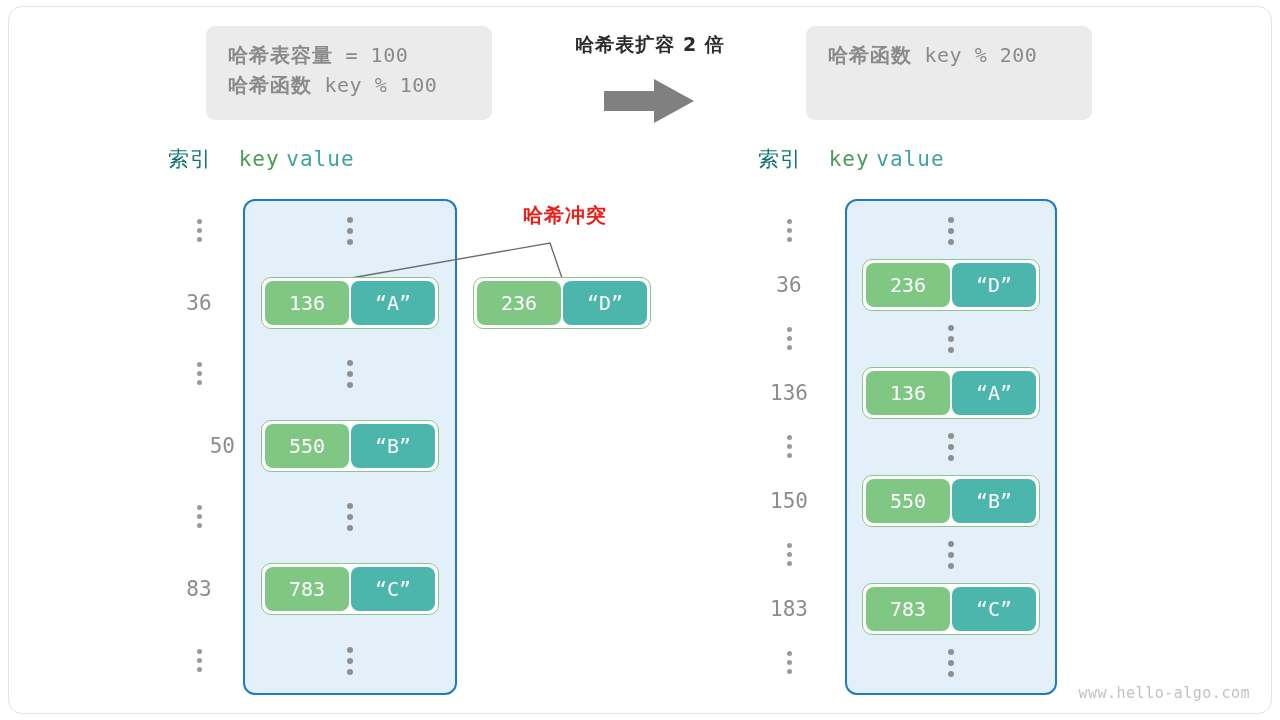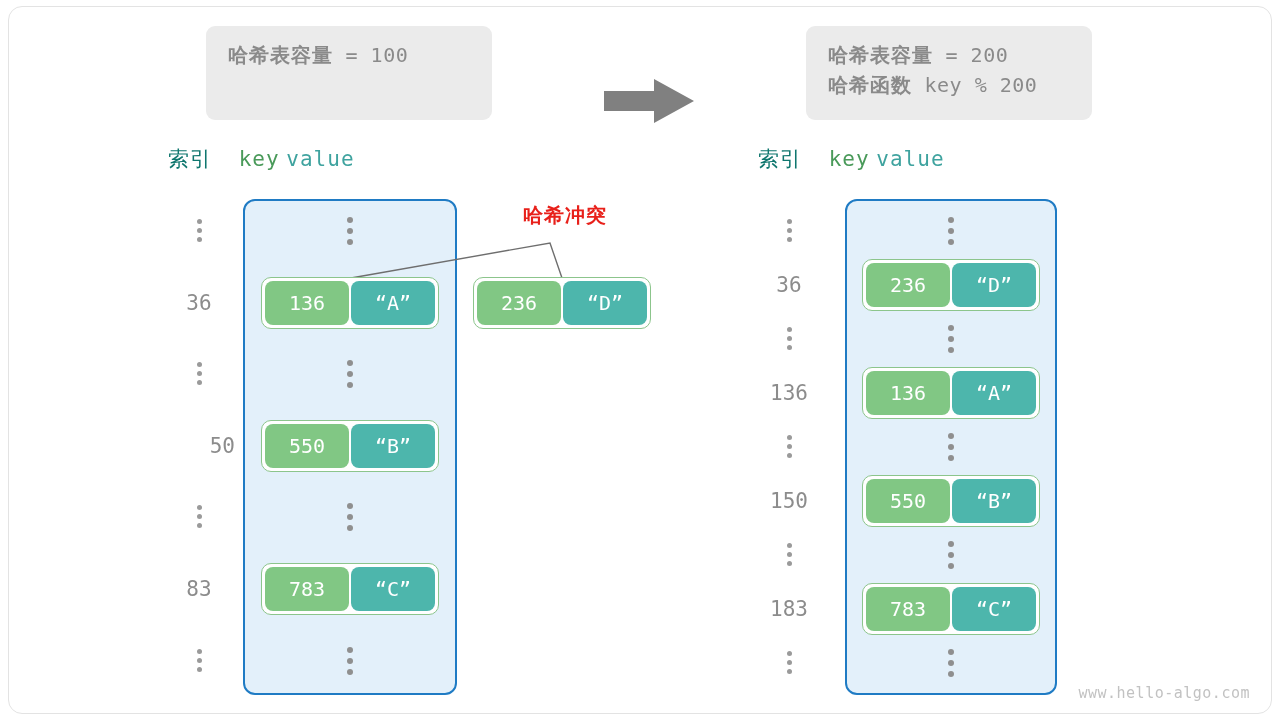--- a/index.html
+++ b/index.html
@@ -227,30 +227,31 @@
   }
 </style>
 </head>
 <body>
 
 <div id="canvas">
   <div class="card-frame"></div>
 
   <div class="info-box" id="info-left">
     <div class="info-line"><span class="cjk">哈希表容量</span><span> = 100</span></div>
+    <div class="info-line"><span class="cjk">哈希函数</span><span> key % 100</span></div>
   </div>
 
+  <div id="center-title">哈希表扩容 2 倍</div>
   <div id="arrow-wrap">
     <svg width="92" height="48" viewBox="0 0 92 48">
       <polygon points="0,14 50,14 50,2 90,24 50,46 50,34 0,34" fill="#808080"></polygon>
     </svg>
   </div>
 
   <div class="info-box" id="info-right">
-    <div class="info-line"><span class="cjk">哈希表容量</span><span> = 200</span></div>
     <div class="info-line"><span class="cjk">哈希函数</span><span> key % 200</span></div>
   </div>
 
   <div class="col-head" id="head-left"><span class="idx">索引</span><span>    </span><span class="k">key</span><span> </span><span class="v">value</span></div>
   <div class="col-head" id="head-right"><span class="idx">索引</span><span>    </span><span class="k">key</span><span> </span><span class="v">value</span></div>
 
   <div class="index-col" id="index-col-left" style="left: 163px; top: 0px;">
       <div class="index-cell" style="top: 231px;"><span class="dots"><i></i><i></i><i></i></span></div>
       <div class="index-cell" style="top: 303px;">36</div>
       <div class="index-cell" style="top: 374px;"><span class="dots"><i></i><i></i><i></i></span></div>

